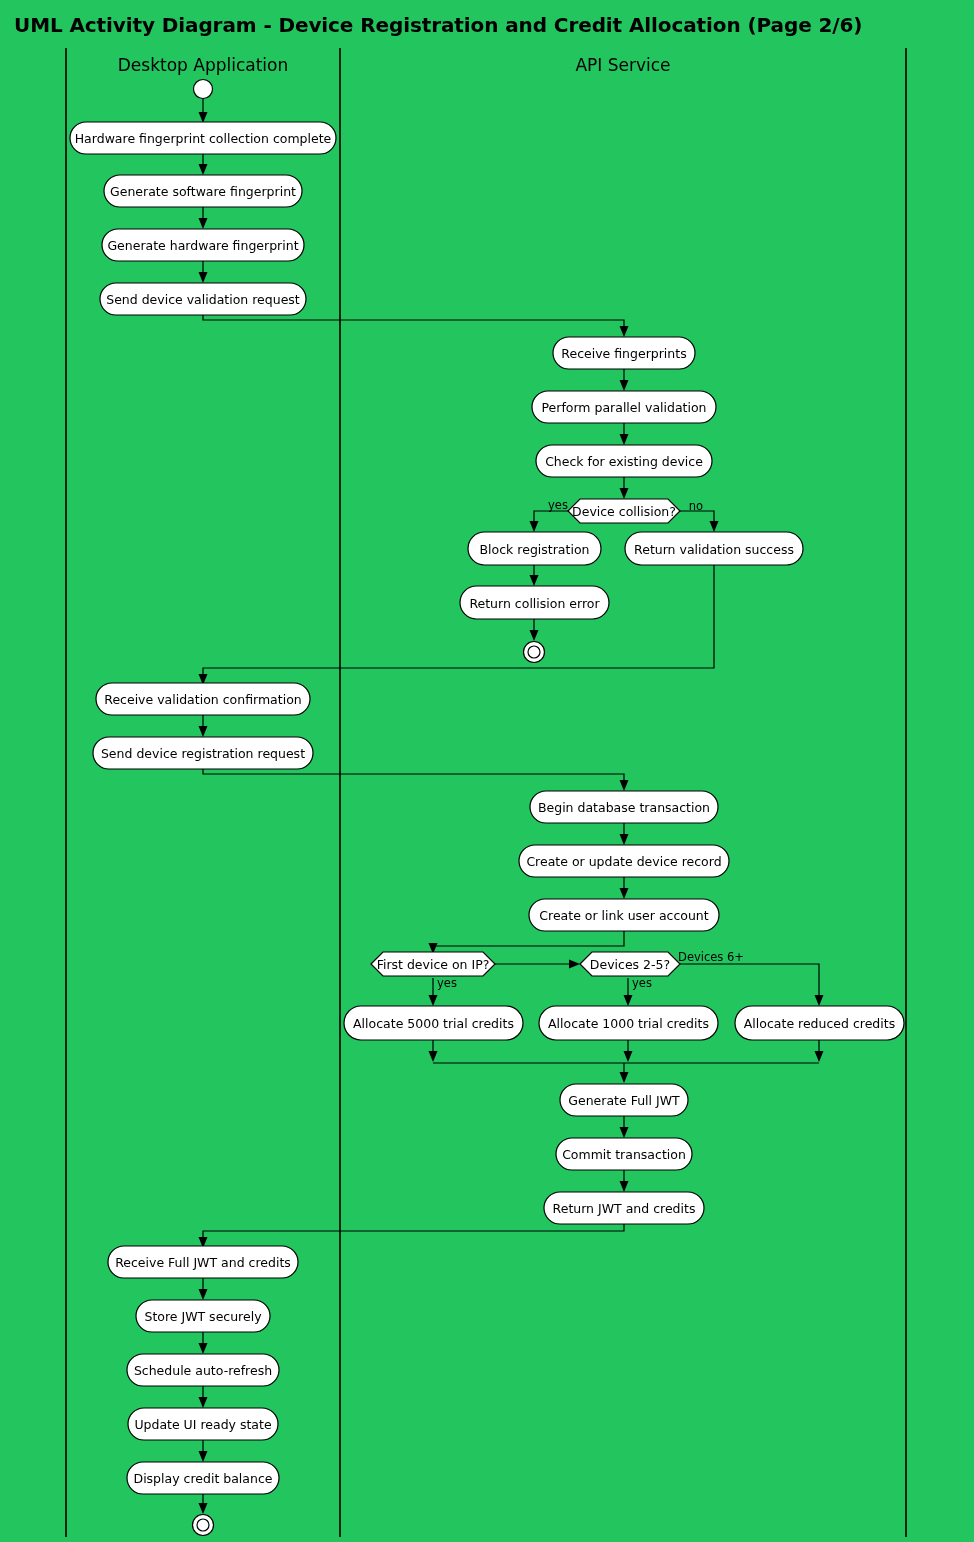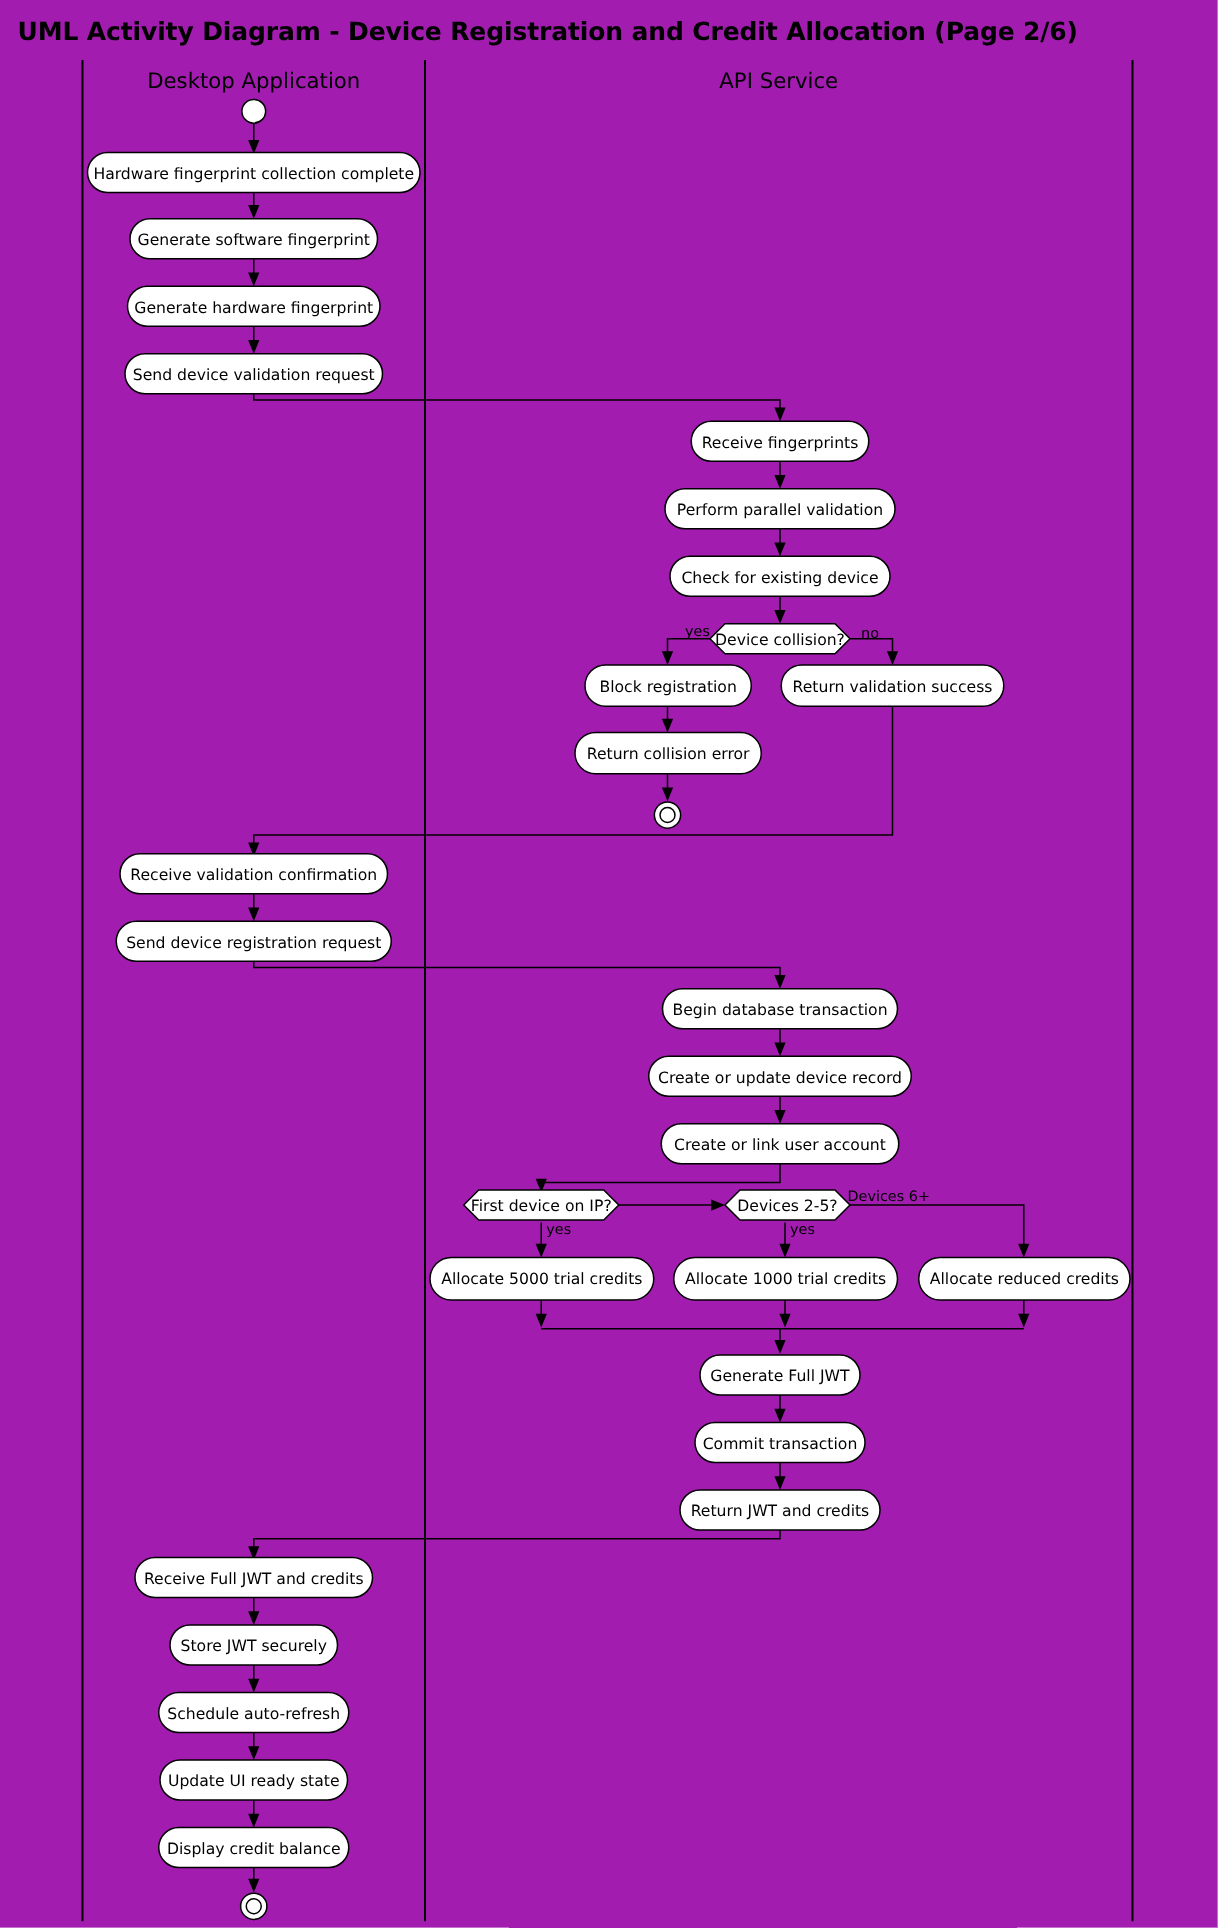--- a/index.html
+++ b/index.html
@@ -10,21 +10,21 @@
   body {
     width: 974px;
     height: 1542px;
     font-family: "DejaVu Sans", sans-serif;
     overflow: hidden;
   }
   #diagram-root {
     position: relative;
     width: 974px;
     height: 1542px;
-    background: #a21caf;
+    background: #22c55e;
   }
   svg#uml-svg {
     display: block;
     width: 974px;
     height: 1542px;
   }
   .node-shape {
     fill: #ffffff;
     stroke: #000000;
     stroke-width: 1.2;

